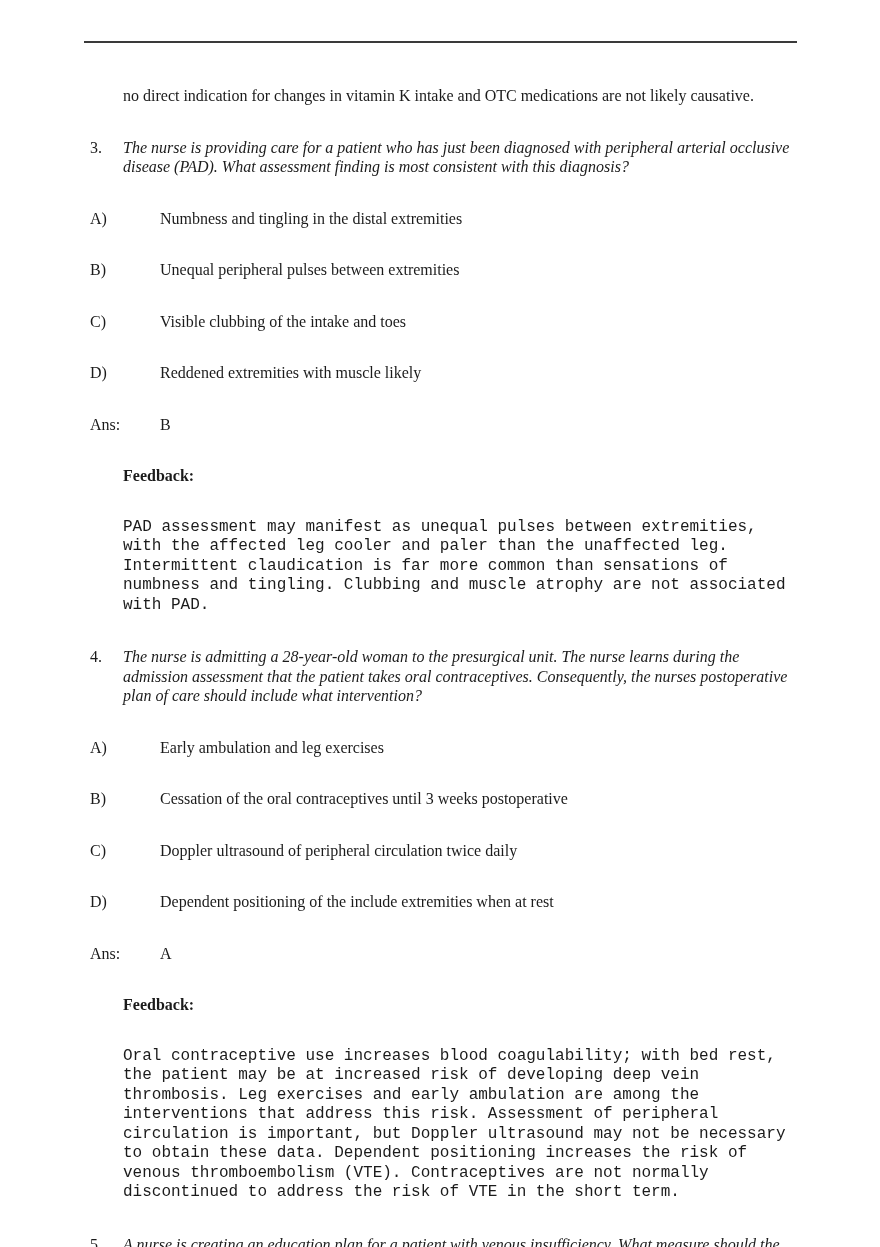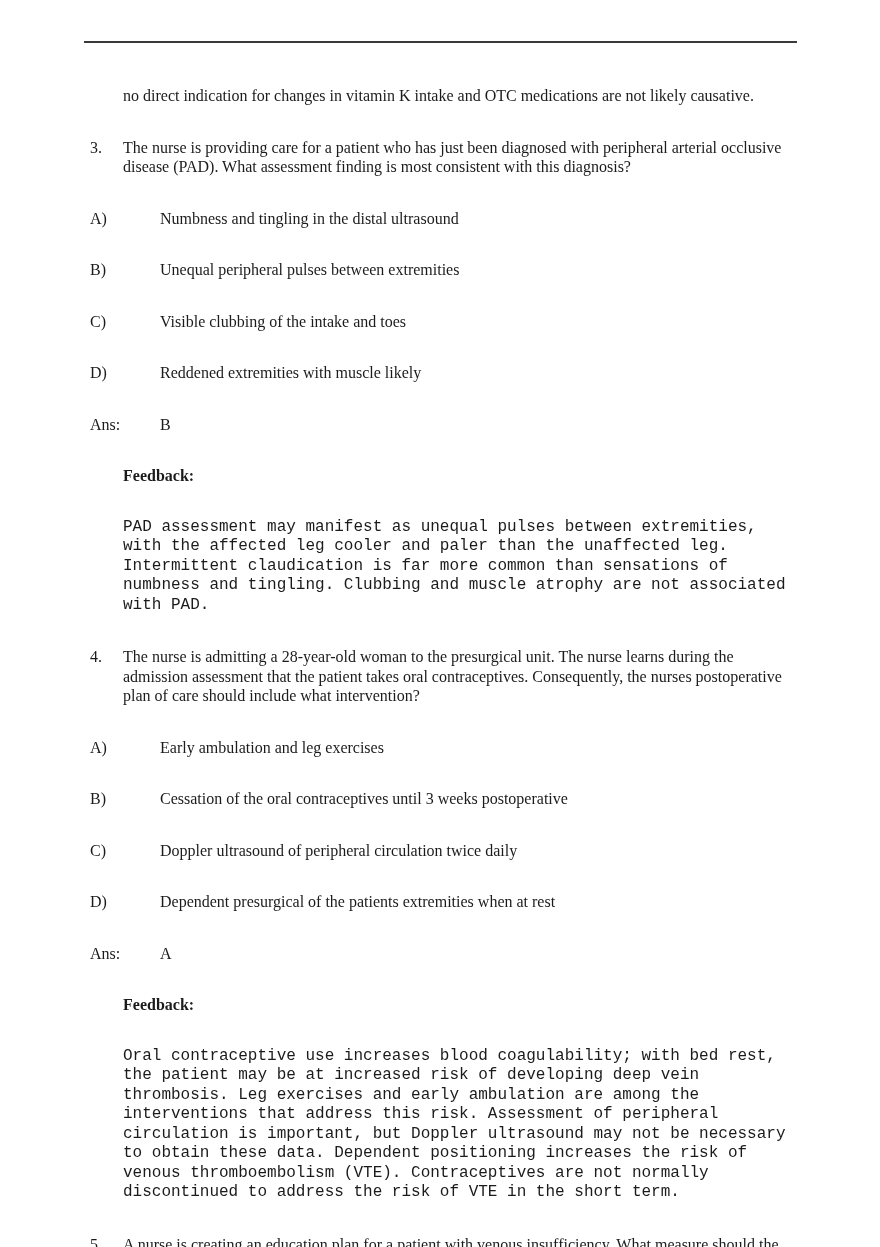--- a/index.html
+++ b/index.html
@@ -27,21 +27,21 @@
     left: 90px;
     width: 706px;
   }
   .content p { margin: 0 0 32px 0; line-height: 19.5px; }
   .qrow, .orow {
     display: flex;
     margin: 0 0 32px 0;
     line-height: 19.5px;
   }
   .qnum  { flex: 0 0 33px; }
-  .qstem { flex: 1 1 auto; max-width: 673px; }
+  .qstem { flex: 1 1 auto; max-width: 673px; font-style: italic; }
   .olabel { flex: 0 0 70px; }
   .otext  { flex: 1 1 auto; }
   .indent { margin-left: 33px !important; }
   .fb-label { font-weight: bold; }
   .fb-text  { max-width: 673px; font-family: Liberation Mono, monospace; }
   section { margin: 0; padding: 0; }
 </style>
 </head>
 <body>
 
@@ -52,21 +52,21 @@
 
     <p class="indent">no direct indication for changes in vitamin K intake and OTC medications are not likely causative.</p>
 
     <section>
       <div class="qrow">
         <span class="qnum">3.</span>
         <span class="qstem">The nurse is providing care for a patient who has just been diagnosed with peripheral arterial occlusive disease (PAD). What assessment finding is most consistent with this diagnosis?</span>
       </div>
       <div class="orow">
         <span class="olabel">A)</span>
-        <span class="otext">Numbness and tingling in the distal ultrasound</span>
+        <span class="otext">Numbness and tingling in the distal extremities</span>
       </div>
       <div class="orow">
         <span class="olabel">B)</span>
         <span class="otext">Unequal peripheral pulses between extremities</span>
       </div>
       <div class="orow">
         <span class="olabel">C)</span>
         <span class="otext">Visible clubbing of the intake and toes</span>
       </div>
       <div class="orow">
@@ -93,21 +93,21 @@
       <div class="orow">
         <span class="olabel">B)</span>
         <span class="otext">Cessation of the oral contraceptives until 3 weeks postoperative</span>
       </div>
       <div class="orow">
         <span class="olabel">C)</span>
         <span class="otext">Doppler ultrasound of peripheral circulation twice daily</span>
       </div>
       <div class="orow">
         <span class="olabel">D)</span>
-        <span class="otext">Dependent presurgical of the patients extremities when at rest</span>
+        <span class="otext">Dependent positioning of the include extremities when at rest</span>
       </div>
       <div class="orow">
         <span class="olabel">Ans:</span>
         <span class="otext">A</span>
       </div>
       <p class="indent fb-label">Feedback:</p>
       <p class="indent fb-text">Oral contraceptive use increases blood coagulability; with bed rest, the patient may be at increased risk of developing deep vein thrombosis. Leg exercises and early ambulation are among the interventions that address this risk. Assessment of peripheral circulation is important, but Doppler ultrasound may not be necessary to obtain these data. Dependent positioning increases the risk of venous thromboembolism (VTE). Contraceptives are not normally discontinued to address the risk of VTE in the short term.</p>
     </section>
 
     <section>

